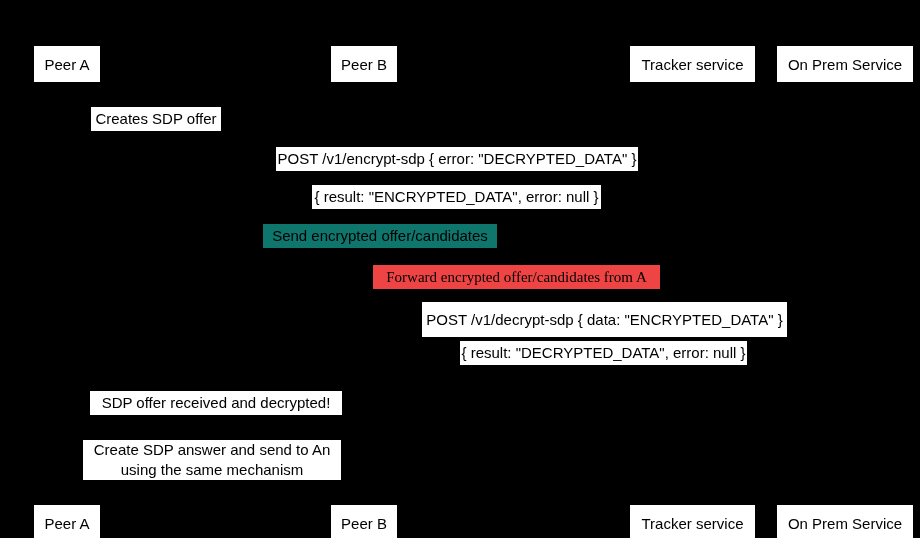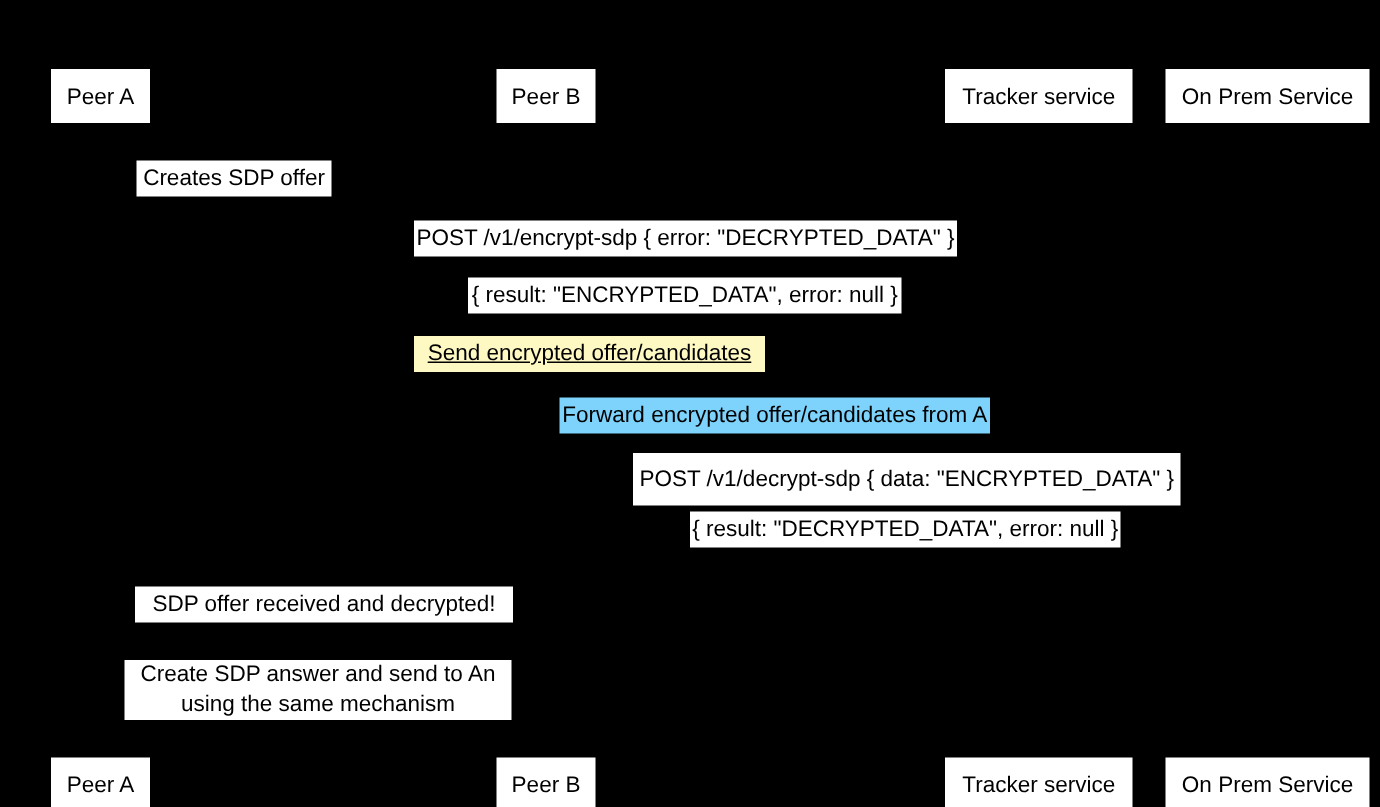--- a/index.html
+++ b/index.html
@@ -40,20 +40,20 @@
     <div class="actor" style="left: 10px; width: 66px; top: 481px; height: 36px; background: rgb(255, 255, 255); color: rgb(0, 0, 0);">Peer A</div>
     <div class="actor" style="left: 307px; width: 66px; top: 22px; height: 36px; background: rgb(255, 255, 255); color: rgb(0, 0, 0);">Peer B</div>
     <div class="actor" style="left: 307px; width: 66px; top: 481px; height: 36px; background: rgb(255, 255, 255); color: rgb(0, 0, 0);">Peer B</div>
     <div class="actor" style="left: 606px; width: 125px; top: 22px; height: 36px; background: rgb(255, 255, 255); color: rgb(0, 0, 0);">Tracker service</div>
     <div class="actor" style="left: 606px; width: 125px; top: 481px; height: 36px; background: rgb(255, 255, 255); color: rgb(0, 0, 0);">Tracker service</div>
     <div class="actor" style="left: 753px; width: 136px; top: 22px; height: 36px; background: rgb(255, 255, 255); color: rgb(0, 0, 0);">On Prem Service</div>
     <div class="actor" style="left: 753px; width: 136px; top: 481px; height: 36px; background: rgb(255, 255, 255); color: rgb(0, 0, 0);">On Prem Service</div>
     <div class="msg" style="left: 67px; top: 83px; width: 130px; height: 19px; background: rgb(255, 255, 255); color: rgb(0, 0, 0);">Creates SDP offer</div>
     <div class="msg" style="left: 252px; top: 123px; width: 362px; height: 19px; background: rgb(255, 255, 255); color: rgb(0, 0, 0);">POST /v1/encrypt-sdp { error: "DECRYPTED_DATA" }</div>
     <div class="msg" style="left: 288px; top: 161px; width: 289px; height: 19px; background: rgb(255, 255, 255); color: rgb(0, 0, 0);">{ result: "ENCRYPTED_DATA", error: null }</div>
-    <div class="msg" style="left: 252px; top: 200px; width: 234px; height: 18px; background: #fef9c3; color: rgb(0, 0, 0); text-decoration: underline;">Send encrypted offer/candidates</div>
-    <div class="msg" style="left: 349px; top: 241px; width: 287px; height: 18px; background: #7dd3fc; color: rgb(0, 0, 0);">Forward encrypted offer/candidates from A</div>
+    <div class="msg" style="left: 239px; top: 200px; width: 234px; height: 18px; background: #0f766e; color: rgb(0, 0, 0);">Send encrypted offer/candidates</div>
+    <div class="msg" style="left: 349px; top: 241px; width: 287px; height: 18px; background: #ef4444; color: rgb(0, 0, 0); font-family: Liberation Serif, serif;">Forward encrypted offer/candidates from A</div>
     <div class="msg" style="left: 398px; top: 278px; width: 365px; height: 35px; background: rgb(255, 255, 255); color: rgb(0, 0, 0);">POST /v1/decrypt-sdp { data: "ENCRYPTED_DATA" }</div>
     <div class="msg" style="left: 436px; top: 317px; width: 287px; height: 19px; background: rgb(255, 255, 255); color: rgb(0, 0, 0);">{ result: "DECRYPTED_DATA", error: null }</div>
     <div class="msg" style="left: 66px; top: 367px; width: 252px; height: 22px; background: rgb(255, 255, 255); color: rgb(0, 0, 0);">SDP offer received and decrypted!</div>
     <div class="msg" style="left: 59px; top: 416px; width: 258px; height: 40px; background: rgb(255, 255, 255); color: rgb(0, 0, 0);">Create SDP answer and send to An
 using the same mechanism</div>
   </div>
 
 </body></html>

